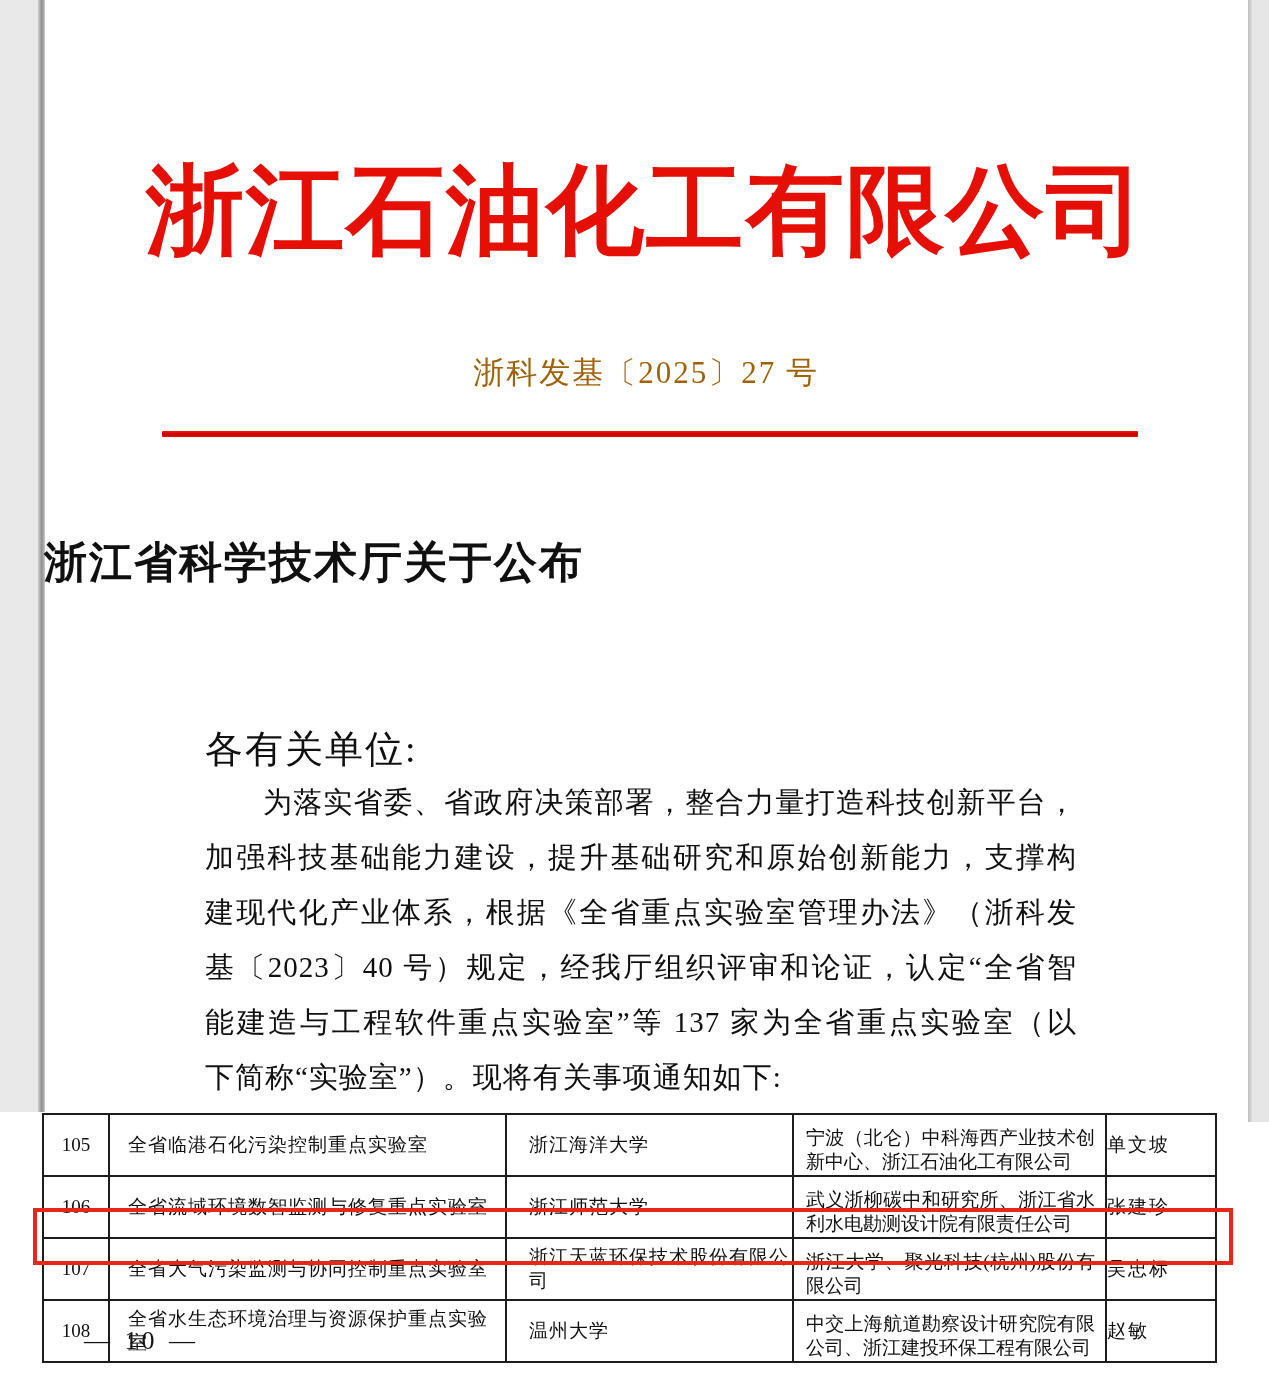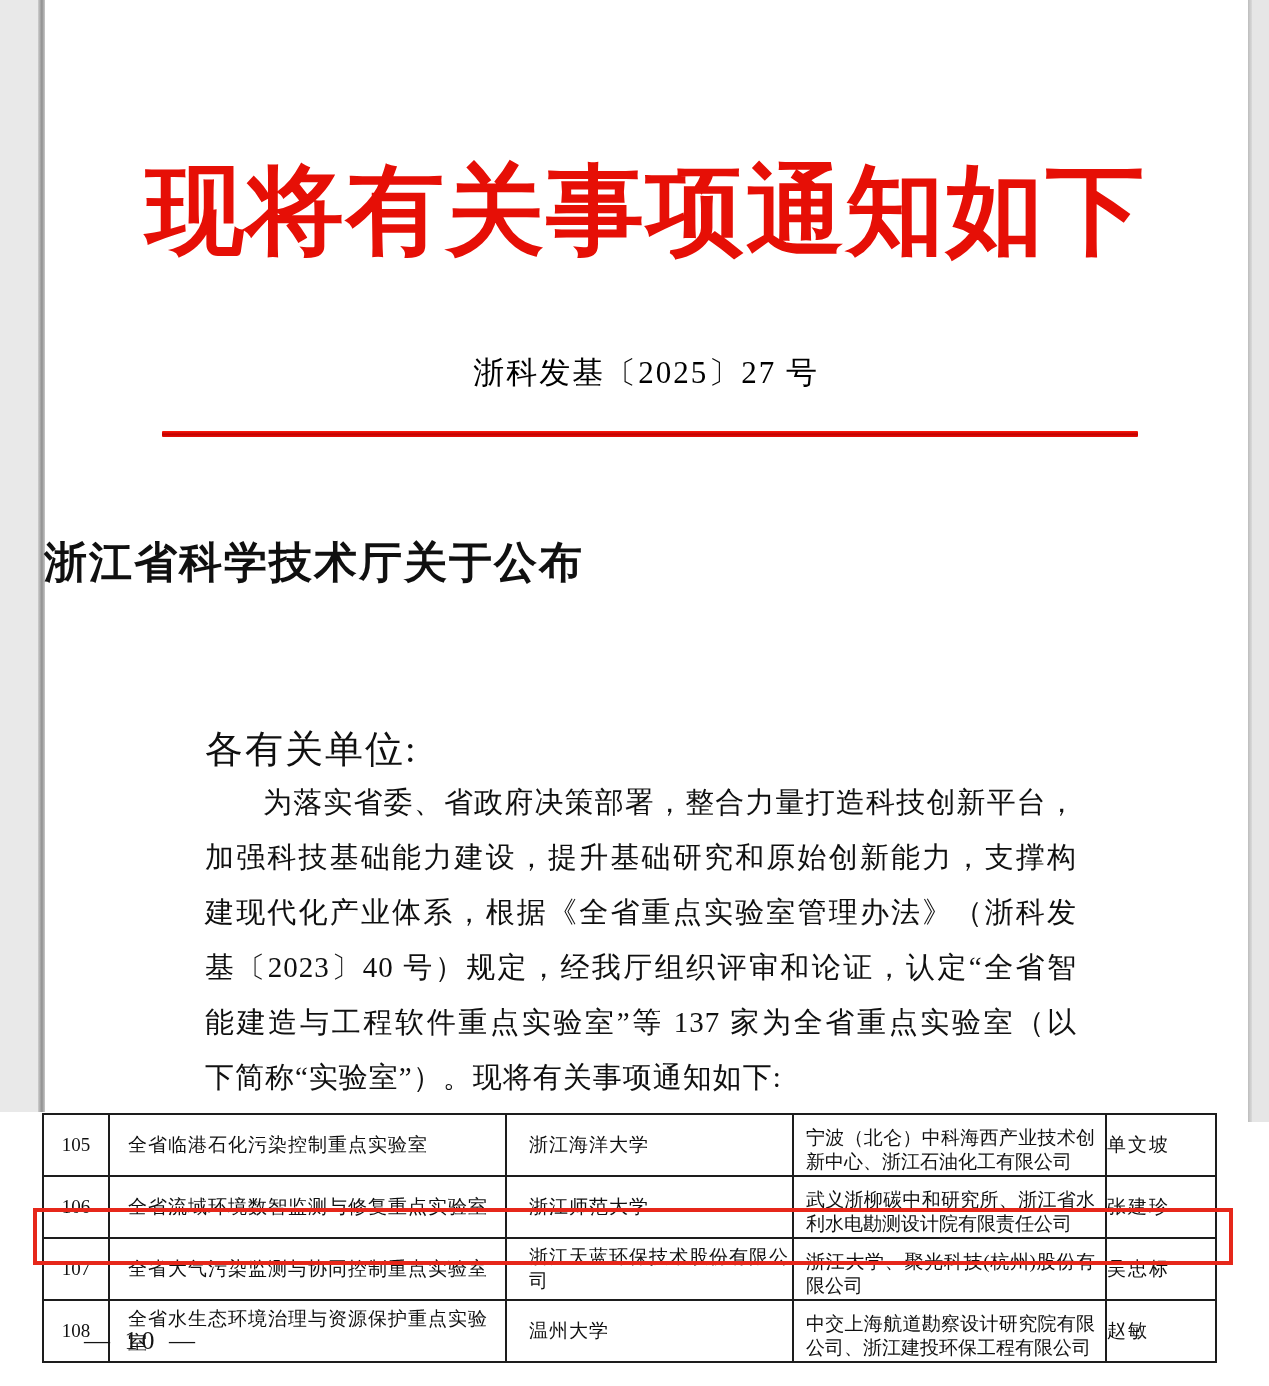--- a/index.html
+++ b/index.html
@@ -32,21 +32,21 @@
   .agency-title {
     position: absolute; left: 44px; top: 146px; width: 1204px;
     text-align: center;
     font-size: 98px; font-weight: bold; letter-spacing: 2px;
     color: #e60f06;
     white-space: nowrap;
   }
   .doc-number {
     position: absolute; left: 44px; top: 352px; width: 1204px;
     text-align: center;
-    font-size: 31px; color: #000000; letter-spacing: 2px;
+    font-size: 31px; color: #a16207; letter-spacing: 2px;
     white-space: nowrap;
   }
   .red-rule {
     position: absolute; left: 162px; top: 431px; width: 976px; height: 6px;
     background: linear-gradient(to bottom, #ff1a0a, #c00000 55%, #e81207);
     border-radius: 1px;
   }
   .notice-title { 
     position: absolute; left: 44px; width: 1204px;
     font-size: 43px; font-weight: bold;
@@ -100,21 +100,21 @@
 </head>
 <body>
 
 <div id="stage">
 
   <div class="margin-strip-left"></div>
   <div class="page-edge-left"></div>
   <div class="margin-strip-right"></div>
   <div class="page-edge-right"></div>
 
-  <div class="agency-title">现将有关事项通知如下</div>
+  <div class="agency-title">浙江石油化工有限公司</div>
   <div class="doc-number">浙科发基〔2025〕27 号</div>
   <div class="red-rule"></div>
 
   <div class="notice-title notice-line1">浙江省科学技术厅关于公布</div>
 
   <div class="salutation">各有关单位:</div>
   <div class="body-line indent" style="top:783px">为落实省委、省政府决策部署，整合力量打造科技创新平台，</div>
   <div class="body-line" style="top:838px">加强科技基础能力建设，提升基础研究和原始创新能力，支撑构</div>
   <div class="body-line" style="top:893px">建现代化产业体系，根据《全省重点实验室管理办法》（浙科发</div>
   <div class="body-line" style="top:948px">基〔2023〕40 号）规定，经我厅组织评审和论证，认定“全省智</div>

